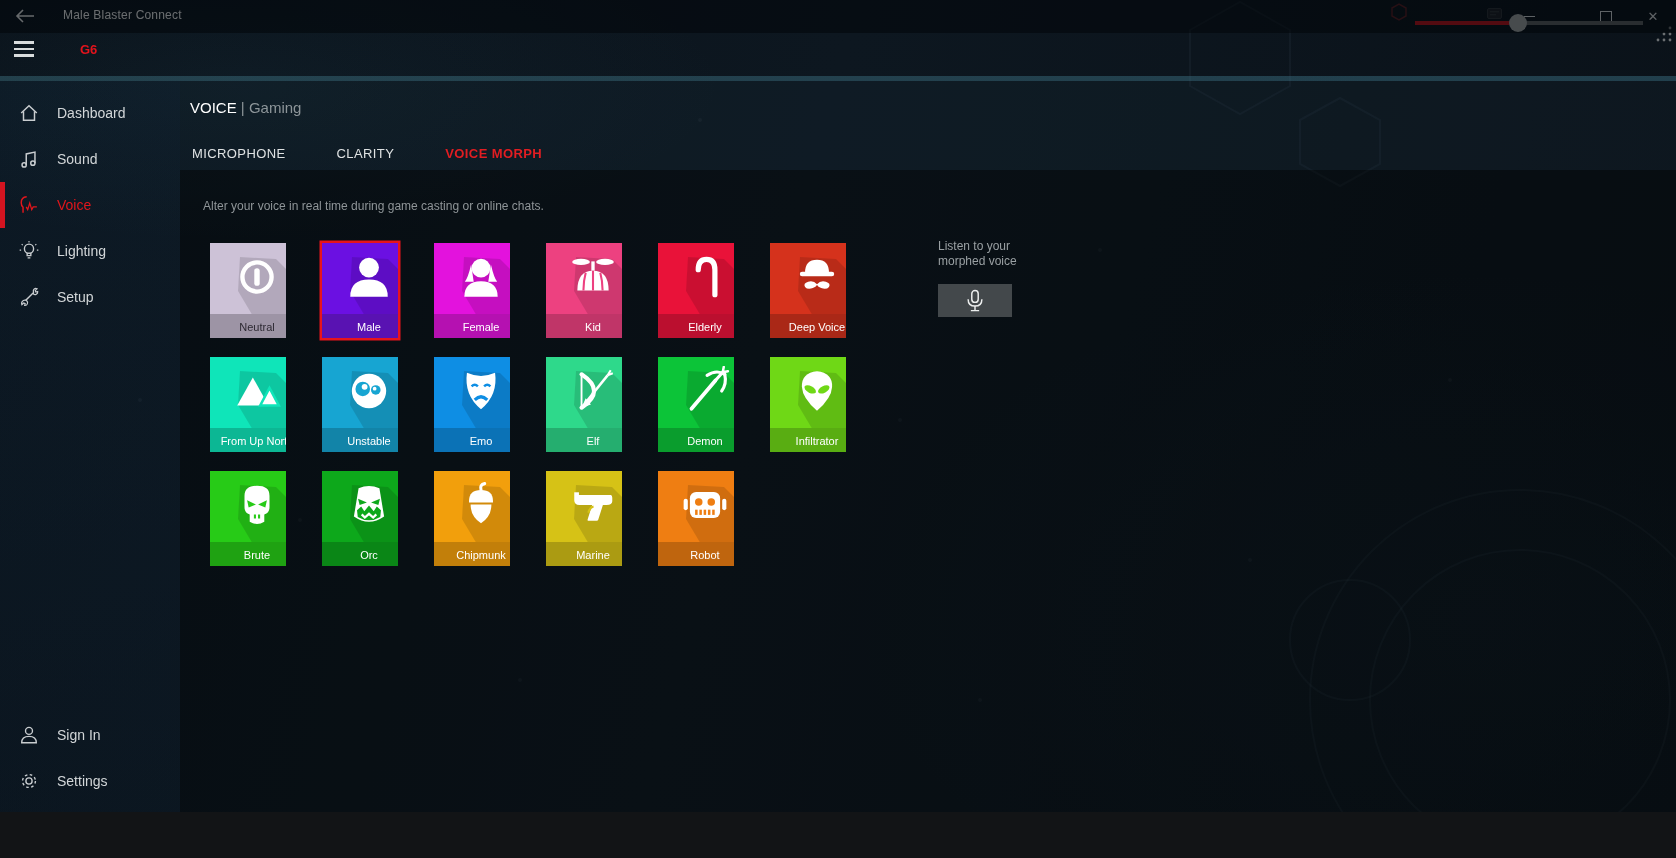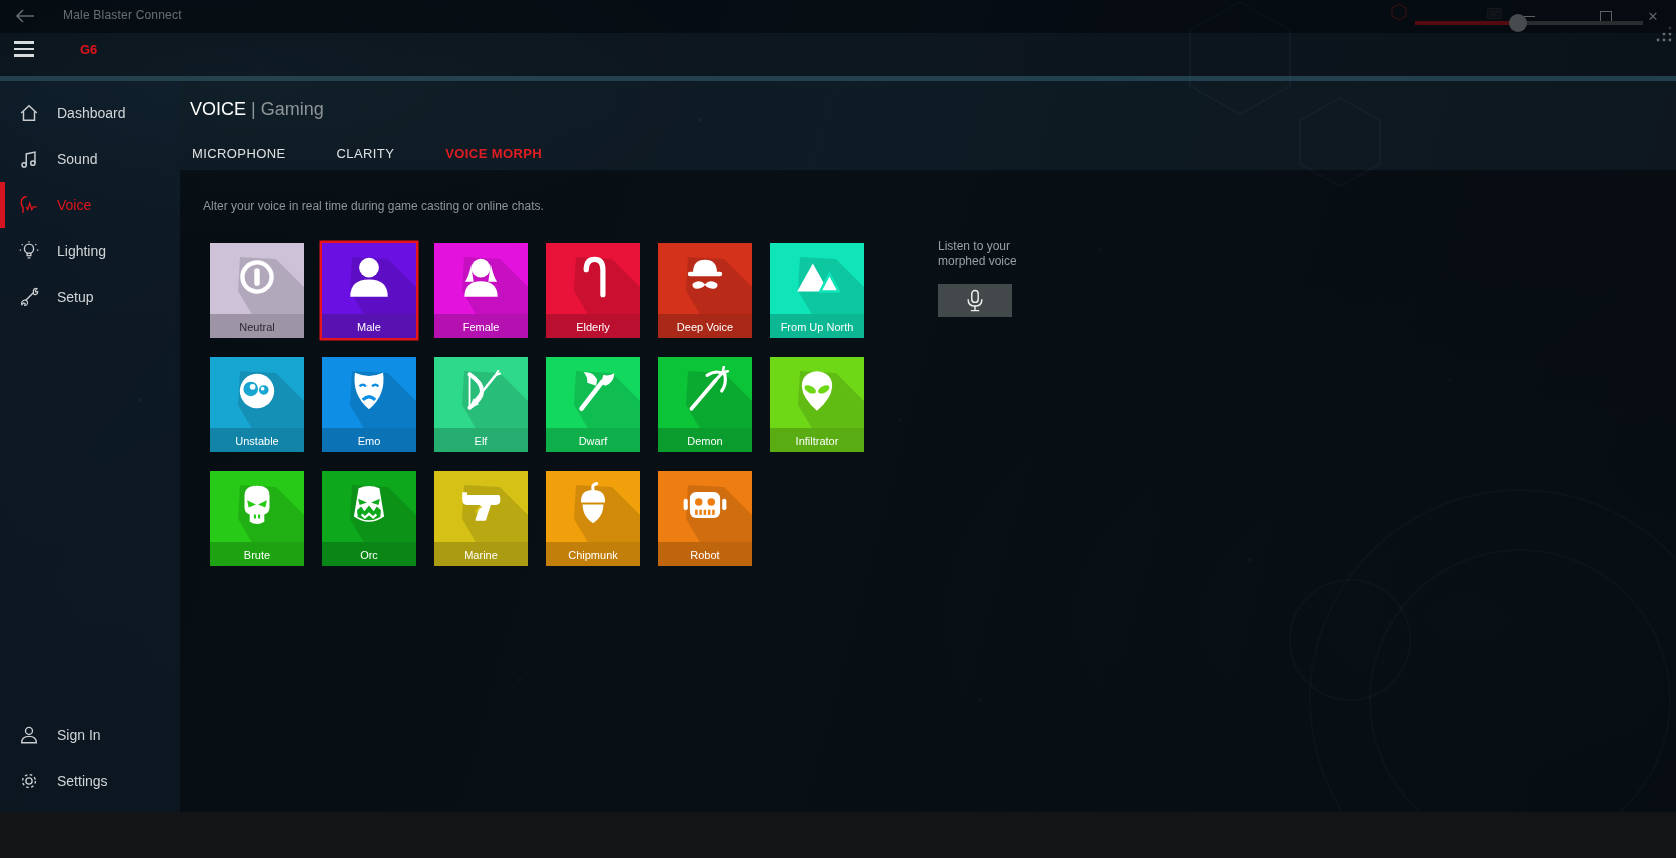--- a/index.html
+++ b/index.html
@@ -42,32 +42,32 @@
   .side-foot{position:absolute;left:0;bottom:8px;width:180px;}
   .side-item{position:relative;height:46px;display:flex;align-items:center;cursor:pointer;}
   .side-item .side-icon{position:absolute;left:18px;width:22px;height:22px;}
   .side-item .side-label{position:absolute;left:57px;font-size:14px;color:#d2d6d8;}
   .side-item.active .side-label{color:#e0161c;}
   .side-item.active::before{content:"";position:absolute;left:0;top:0;width:5px;height:46px;background:#d41420;}
 
   
   .header-band{left:180px;top:81px;width:1496px;height:89px;background:rgba(26,48,60,0.18);z-index:1;}
   .content-dim{left:180px;top:170px;width:1496px;height:642px;background:rgba(2,4,6,0.38);z-index:1;}
-  .page-head{left:190px;top:99px;font-size:18px;z-index:11;}
+  .page-head{left:190px;top:99px;font-size:15px;z-index:11;}
   .page-head .sec{color:#fff;}
   .page-head .sep,.page-head .sub{color:#8d9599;}
   .tab-row{left:192px;top:146px;display:flex;gap:51px;z-index:11;}
   .tab{font-size:13px;letter-spacing:.4px;color:#dfe2e3;cursor:pointer;}
   .tab.active{color:#e21d22;font-weight:bold;}
 
   .desc{left:203px;top:199px;font-size:12px;color:#8f9598;z-index:11;}
 
   
   .grid{left:210px;top:243px;display:grid;grid-template-columns:repeat(6,94px);grid-auto-rows:95px;gap:19px 18px;z-index:11;}
-  .tile{position:relative;width:94px;height:95px;overflow:hidden;cursor:pointer;background:var(--tile-bg);}
+  .tile{position:relative;width:76px;height:95px;overflow:hidden;cursor:pointer;background:var(--tile-bg);}
   .tile.selected{box-shadow:0 0 0 2.5px #e8141c;}
   .tile-shadow{position:absolute;left:0;top:0;width:94px;height:95px;z-index:1;pointer-events:none;}
   .tile-band{position:absolute;left:0;bottom:0;width:94px;height:24px;background:var(--tile-band);z-index:2;}
   .tile-icon{position:absolute;left:22px;top:9px;width:50px;height:50px;z-index:3;}
   .tile-label{position:absolute;left:0;bottom:5px;width:94px;text-align:center;font-size:11px;color:var(--tile-text);z-index:4;}
 
   
   .listen-label{left:938px;top:239px;width:86px;font-size:12px;line-height:1.25;color:#9aa0a3;z-index:11;}
   .listen-btn{left:938px;top:284px;width:74px;height:33px;background:#43484b;display:flex;align-items:center;justify-content:center;cursor:pointer;z-index:11;}
 
@@ -278,20 +278,36 @@
       <span class="tile-icon">
         <svg width="50" height="50" viewBox="0 0 48 48" fill="#fff">
           <circle cx="24" cy="15.5" r="9"></circle>
           <path d="M14.5 12 Q11.5 25 8.5 28.5 L17 28.5 Z"></path>
           <path d="M33.5 12 Q36.5 25 39.5 28.5 L31 28.5 Z"></path>
           <path d="M8 43 Q8 28 24 28 Q40 28 40 43 Z"></path>
         </svg>
       </span>
       <span class="tile-label">Female</span>
     </div>
+    <div class="tile" style="--tile-bg: #ed4180; --tile-band: #c03568; --tile-text: #ffffff;">
+      <svg class="tile-shadow" viewBox="0 0 94 95">
+        <polygon points="30,14 66,16 94,44 94,95 56,95 28,48" fill="rgba(0,0,0,0.13)"></polygon>
+      </svg>
+      <div class="tile-band"></div>
+      <span class="tile-icon">
+        <svg width="50" height="50" viewBox="0 0 48 48">
+          <path d="M9 37 Q9 18 24 18 Q39 18 39 37 Z" fill="#fff"></path>
+          <rect x="22.4" y="9" width="3.2" height="9" fill="#fff"></rect>
+          <ellipse cx="12.5" cy="9.5" rx="8.5" ry="3" fill="#fff"></ellipse>
+          <ellipse cx="35.5" cy="9.5" rx="8.5" ry="3" fill="#fff"></ellipse>
+          <path d="M17 20 Q14.8 28 14.8 37 M24 18 V37 M31 20 Q33.2 28 33.2 37" stroke="var(--tile-bg)" stroke-width="2" fill="none"></path>
+        </svg>
+      </span>
+      <span class="tile-label">Kid</span>
+    </div>
     <div class="tile" style="--tile-bg: #e91239; --tile-band: #bb0f2f; --tile-text: #ffffff;">
       <svg class="tile-shadow" viewBox="0 0 94 95">
         <polygon points="30,14 66,16 94,44 94,95 56,95 28,48" fill="rgba(0,0,0,0.13)"></polygon>
       </svg>
       <div class="tile-band"></div>
       <span class="tile-icon">
         <svg width="50" height="50" viewBox="0 0 48 48">
           <path d="M17.5 17 Q17.5 7 25.5 7 Q33.5 7 33.5 17 L33.5 41" fill="none" stroke="#fff" stroke-width="5" stroke-linecap="round"></path>
         </svg>
       </span>
@@ -363,34 +379,20 @@
       <span class="tile-icon">
         <svg width="50" height="50" viewBox="0 0 48 48">
           <path d="M13 8 Q37 24 13 40" fill="none" stroke="#fff" stroke-width="4" stroke-linecap="round"></path>
           <line x1="13" y1="8" x2="13" y2="40" stroke="#fff" stroke-width="1.8"></line>
           <line x1="38" y1="9" x2="17" y2="35" stroke="#fff" stroke-width="2.4"></line>
           <polygon points="13,40 22,37 17,31" fill="#fff"></polygon>
           <path d="M38 9 L41 4 M38 9 L43 7" stroke="#fff" stroke-width="2"></path>
         </svg>
       </span>
       <span class="tile-label">Elf</span>
-    </div>
-    <div class="tile" style="--tile-bg: #12d95e; --tile-band: #0eae4b; --tile-text: #ffffff;">
-      <svg class="tile-shadow" viewBox="0 0 94 95">
-        <polygon points="30,14 66,16 94,44 94,95 56,95 28,48" fill="rgba(0,0,0,0.13)"></polygon>
-      </svg>
-      <div class="tile-band"></div>
-      <span class="tile-icon">
-        <svg width="50" height="50" viewBox="0 0 48 48">
-          <line x1="13" y1="41" x2="33" y2="15" stroke="#fff" stroke-width="4.4" stroke-linecap="round"></line>
-          <path d="M28 13 Q24 5 15 6 Q19 10 18.5 16 L27 19 Z" fill="#fff"></path>
-          <path d="M36 19 Q44 16 44.5 7 Q39.5 10 34 8.5 L31.5 17 Z" fill="#fff"></path>
-        </svg>
-      </span>
-      <span class="tile-label">Dwarf</span>
     </div>
     <div class="tile" style="--tile-bg: #0cc438; --tile-band: #0a9d2d; --tile-text: #ffffff;">
       <svg class="tile-shadow" viewBox="0 0 94 95">
         <polygon points="30,14 66,16 94,44 94,95 56,95 28,48" fill="rgba(0,0,0,0.13)"></polygon>
       </svg>
       <div class="tile-band"></div>
       <span class="tile-icon">
         <svg width="50" height="50" viewBox="0 0 48 48" stroke="#fff" fill="none" stroke-linecap="round">
           <line x1="11" y1="41" x2="34" y2="14" stroke-width="3.6"></line>
           <path d="M26 9 Q35 3 43 8" stroke-width="3"></path>
@@ -439,47 +441,47 @@
         <svg width="50" height="50" viewBox="0 0 48 48">
           <path d="M14 8 Q24 3.5 34 8 L38.5 35 Q24 45 9.5 35 Z" fill="#fff"></path>
           <path d="M13.5 18 L22 21.5 L15 24 Z" fill="var(--tile-bg)"></path>
           <path d="M34.5 18 L26 21.5 L33 24 Z" fill="var(--tile-bg)"></path>
           <path d="M12.5 29 L16.5 25.5 L19.5 30 L24 24.5 L28.5 30 L31.5 25.5 L35.5 29 L34.8 35.5 Q24 42 13.2 35.5 Z" fill="var(--tile-bg)"></path>
           <path d="M17 33 L20 36 L24 32.5 L28 36 L31 33" stroke="#fff" stroke-width="2.2" fill="none"></path>
         </svg>
       </span>
       <span class="tile-label">Orc</span>
     </div>
+    <div class="tile" style="--tile-bg: #f29f0c; --tile-band: #c27f0a; --tile-text: #ffffff;">
+      <svg class="tile-shadow" viewBox="0 0 94 95">
+        <polygon points="30,14 66,16 94,44 94,95 56,95 28,48" fill="rgba(0,0,0,0.13)"></polygon>
+      </svg>
+      <div class="tile-band"></div>
+      <span class="tile-icon">
+        <svg width="50" height="50" viewBox="0 0 48 48">
+          <path d="M24 9.5 Q22.5 4.5 27.5 3.5" fill="none" stroke="#fff" stroke-width="3" stroke-linecap="round"></path>
+          <path d="M12.5 20 Q12.5 9.5 24 9.5 Q35.5 9.5 35.5 20 L35.5 21.5 H12.5 Z" fill="#fff"></path>
+          <path d="M14 23.5 H34 Q34 35 24 41.5 Q14 35 14 23.5 Z" fill="#fff"></path>
+        </svg>
+      </span>
+      <span class="tile-label">Chipmunk</span>
+    </div>
     <div class="tile" style="--tile-bg: #d6c216; --tile-band: #ab9b12; --tile-text: #ffffff;">
       <svg class="tile-shadow" viewBox="0 0 94 95">
         <polygon points="30,14 66,16 94,44 94,95 56,95 28,48" fill="rgba(0,0,0,0.13)"></polygon>
       </svg>
       <div class="tile-band"></div>
       <span class="tile-icon">
         <svg width="50" height="50" viewBox="0 0 48 48">
           <path d="M6 14.5 H41 Q42.5 14.5 42.5 17 V20.5 Q42.5 24 37 24 H33.5 L29 38.2 Q28.7 39.2 27.6 39.2 H19.8 Q18.4 39.2 18.9 37.6 L23.2 24 H11 Q6 24 6 19.5 Z" fill="#fff"></path>
           <path d="M24.5 25.5 Q20.5 26.5 19.5 31.5" stroke="var(--tile-bg)" stroke-width="2" fill="none"></path>
           <rect x="6" y="11.8" width="4.5" height="2.7" fill="#fff"></rect>
         </svg>
       </span>
       <span class="tile-label">Marine</span>
-    </div>
-    <div class="tile" style="--tile-bg: #f29f0c; --tile-band: #c27f0a; --tile-text: #ffffff;">
-      <svg class="tile-shadow" viewBox="0 0 94 95">
-        <polygon points="30,14 66,16 94,44 94,95 56,95 28,48" fill="rgba(0,0,0,0.13)"></polygon>
-      </svg>
-      <div class="tile-band"></div>
-      <span class="tile-icon">
-        <svg width="50" height="50" viewBox="0 0 48 48">
-          <path d="M24 9.5 Q22.5 4.5 27.5 3.5" fill="none" stroke="#fff" stroke-width="3" stroke-linecap="round"></path>
-          <path d="M12.5 20 Q12.5 9.5 24 9.5 Q35.5 9.5 35.5 20 L35.5 21.5 H12.5 Z" fill="#fff"></path>
-          <path d="M14 23.5 H34 Q34 35 24 41.5 Q14 35 14 23.5 Z" fill="#fff"></path>
-        </svg>
-      </span>
-      <span class="tile-label">Chipmunk</span>
     </div>
     <div class="tile" style="--tile-bg: #ef7e12; --tile-band: #bf650e; --tile-text: #ffffff;">
       <svg class="tile-shadow" viewBox="0 0 94 95">
         <polygon points="30,14 66,16 94,44 94,95 56,95 28,48" fill="rgba(0,0,0,0.13)"></polygon>
       </svg>
       <div class="tile-band"></div>
       <span class="tile-icon">
         <svg width="50" height="50" viewBox="0 0 48 48">
           <rect x="9.5" y="11.5" width="29" height="25" rx="6" fill="#fff"></rect>
           <rect x="3.5" y="18" width="4" height="11" rx="2" fill="#fff"></rect>

